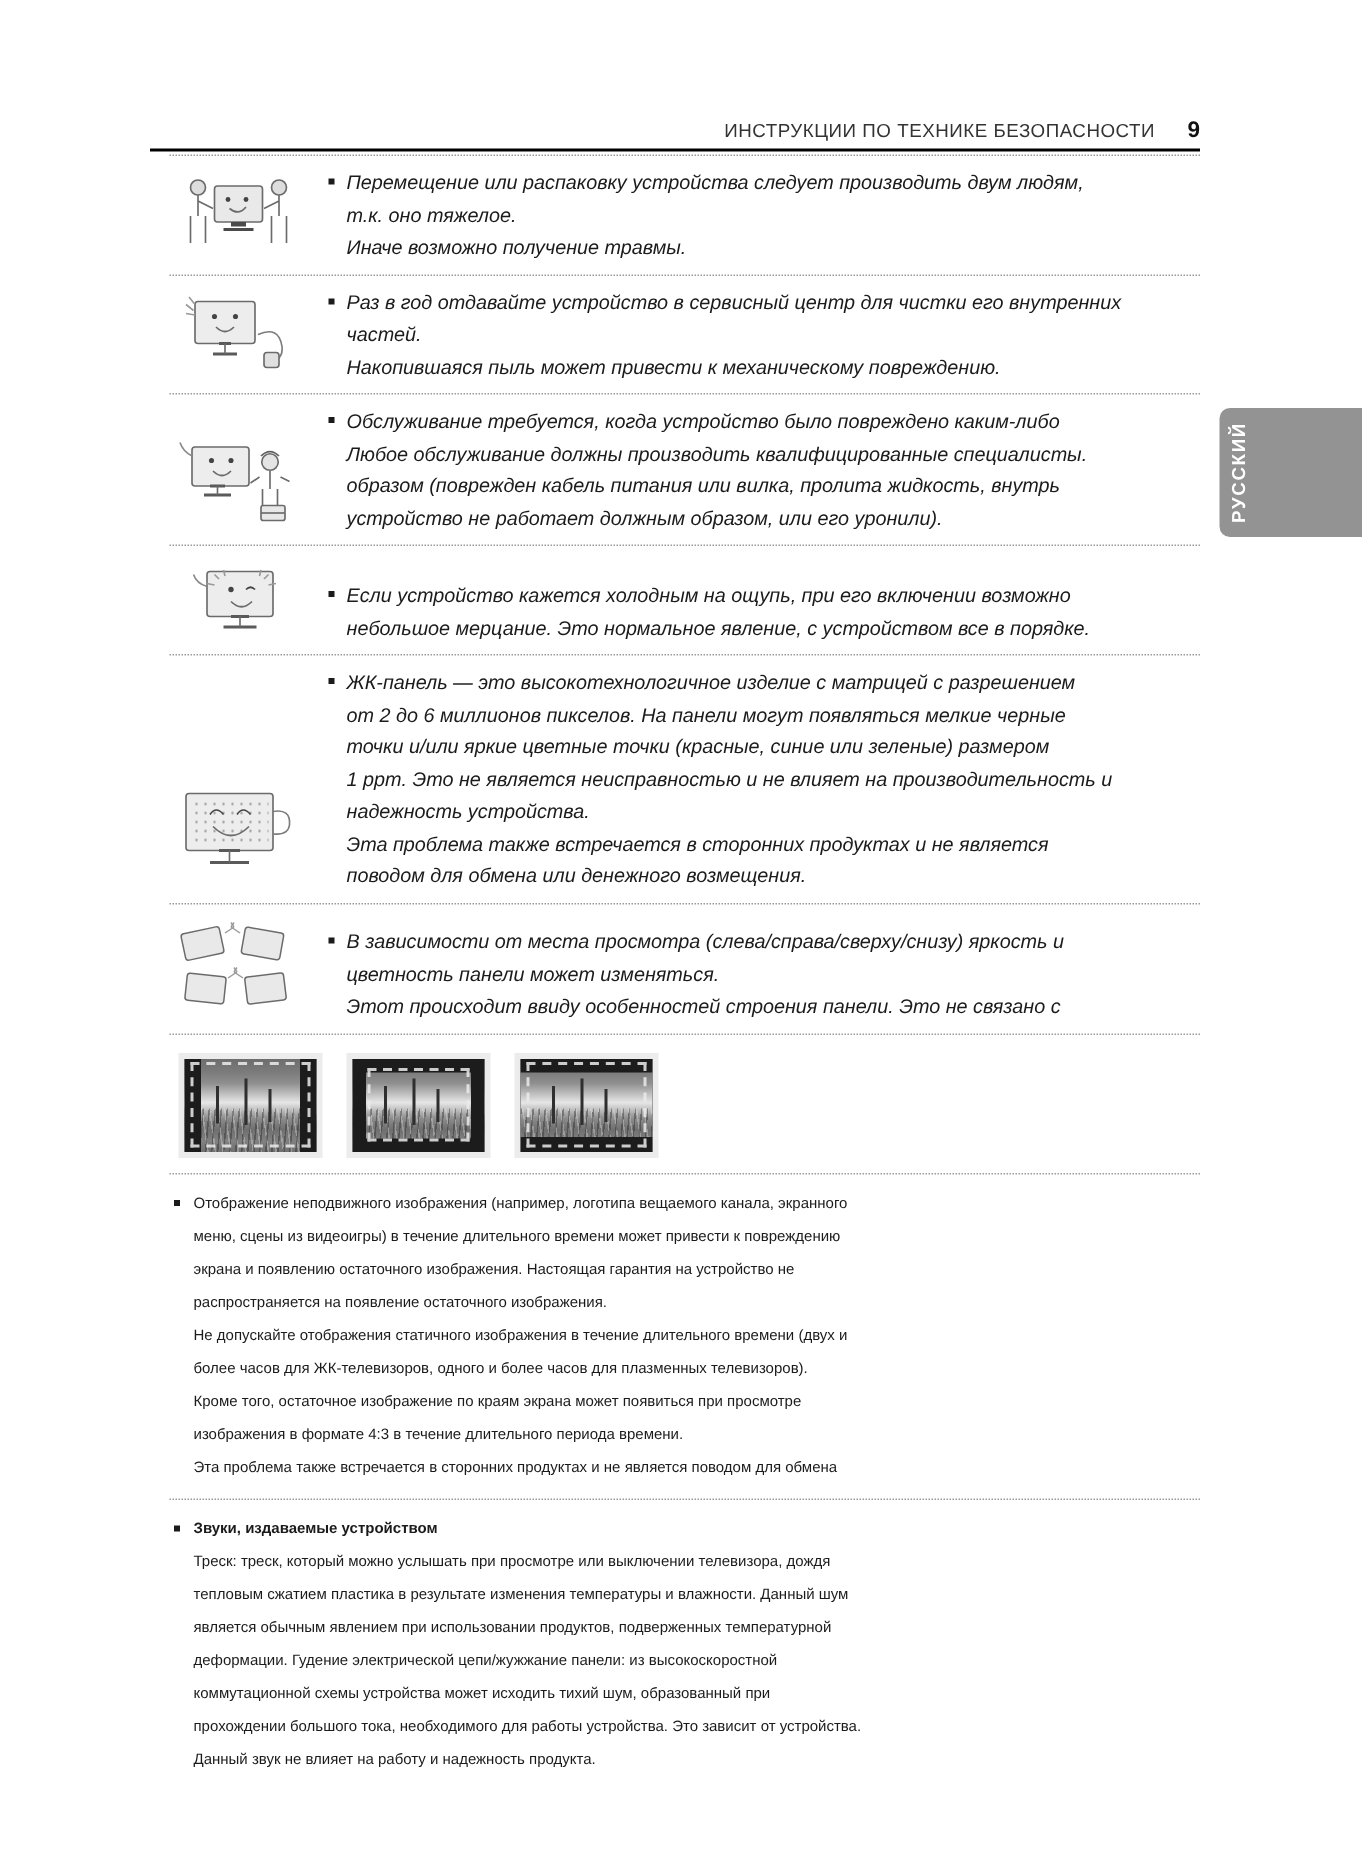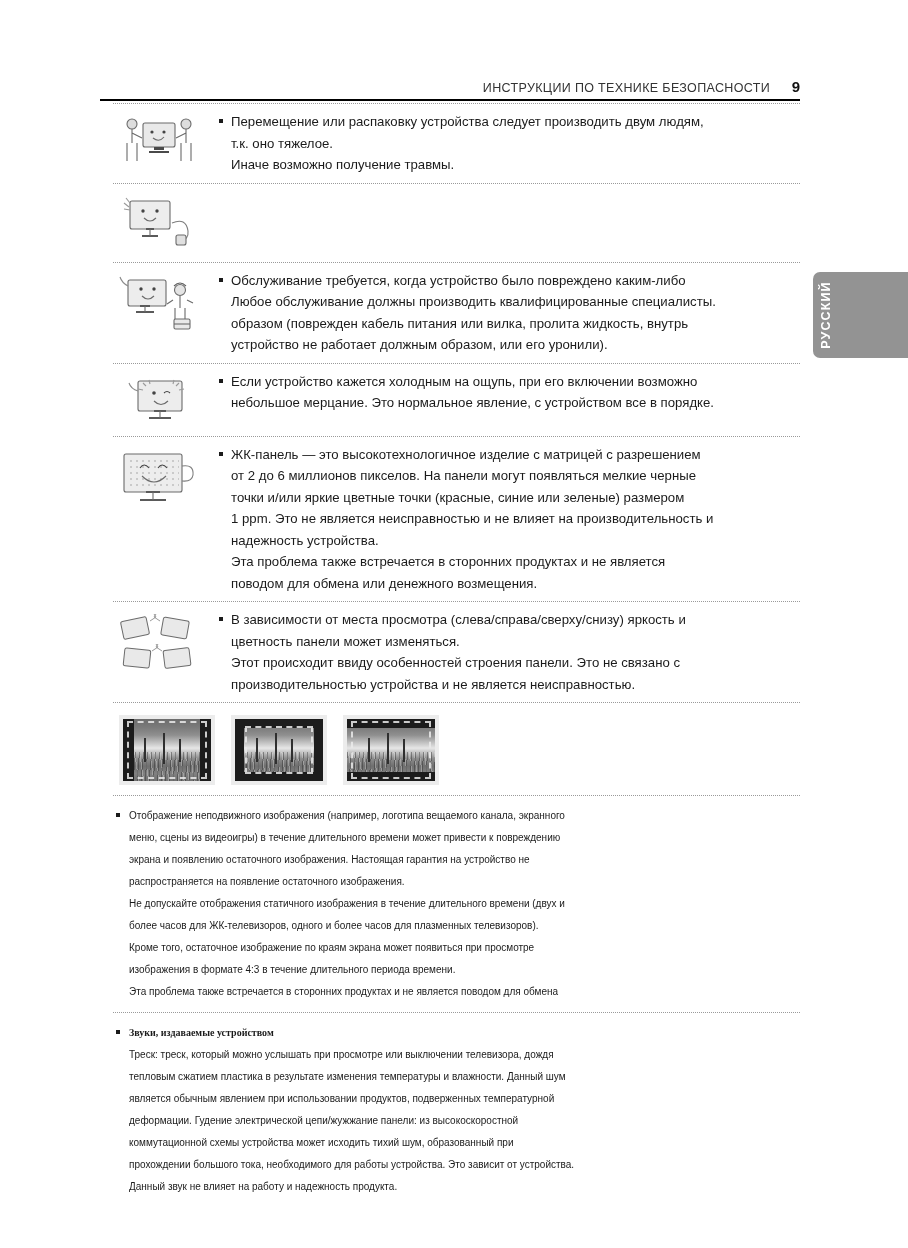--- a/index.html
+++ b/index.html
@@ -94,22 +94,23 @@
 
   .dotrule {
     height: 0;
     border-top: 1px dotted #9a9a9a;
     width: 100%;
   }
 
   
   .row {
     display: flex;
-    align-items: flex-start;
+    align-items: flex-end;
     padding: 7px 0 7px 0;
+    font-style: italic;
   }
   .row-art {
     width: 92px;
     flex: 0 0 92px;
     display: flex;
     align-items: flex-start;
     justify-content: center;
     padding-top: 2px;
   }
   .row-text {
@@ -128,21 +129,20 @@
     content: "";
     position: absolute;
     left: 2px;
     top: 8px;
     width: 4px;
     height: 4px;
     background: #1b1b1b;
   }
   .bullet-block.bold-lead .lead {
     font-weight: bold;
-    font-family: Liberation Serif, serif;
   }
   .bullet-block p {
     margin: 0;
   }
 
   
   .photo-strip {
     display: flex;
     gap: 16px;
     padding: 12px 0 10px 6px;
@@ -300,20 +300,27 @@
             <path d="M30 36 h8 M26 43 h16" stroke="#5a5a5a" stroke-width="2"></path>
             <path d="M34 36 v7"></path>
             <circle cx="27" cy="18" r="1.7" fill="#444" stroke="none"></circle>
             <circle cx="41" cy="18" r="1.7" fill="#444" stroke="none"></circle>
             <path d="M28 25 q6 6 12 0"></path>
             <path d="M56 30 q14 -6 16 8 q1 9 -8 10" stroke="#7d7d7d"></path>
             <rect x="60" y="42" width="10" height="10" rx="2" fill="#e0e0e0"></rect>
             <path d="M8 10 l5 4 M8 16 l6 1 M10 5 l4 5" stroke="#999"></path>
           </g>
         </svg>
+      </div>
+      <div class="row-text">
+        <div class="bullet-block">
+          <p>Раз в год отдавайте устройство в сервисный центр для чистки его внутренних</p>
+          <p>частей.</p>
+          <p>Накопившаяся пыль может привести к механическому повреждению.</p>
+        </div>
       </div>
     </div>
 
     <div class="dotrule"></div>
 
     <div class="row">
       <div class="row-art art">
         <svg width="86" height="66" viewBox="0 0 86 66">
           <g fill="none" stroke="#6b6b6b" stroke-width="1.1">
             <rect x="12" y="8" width="38" height="26" rx="2" fill="#ededed"></rect>
@@ -425,21 +432,20 @@
               <path d="M46 40 l-6 -4 M42 36 l-2 -3" stroke="#9a9a9a"></path>
             </g>
           </g>
         </svg>
       </div>
       <div class="row-text">
         <div class="bullet-block">
           <p>В зависимости от места просмотра (слева/справа/сверху/снизу) яркость и</p>
           <p>цветность панели может изменяться.</p>
           <p>Этот происходит ввиду особенностей строения панели. Это не связано с</p>
-          <p>производительностью устройства и не является неисправностью.</p>
         </div>
       </div>
     </div>
 
     <div class="dotrule"></div>
 
     <div class="photo-strip">
       <div class="photo">
         <div class="photo-inner">
           <div class="scene"></div>

